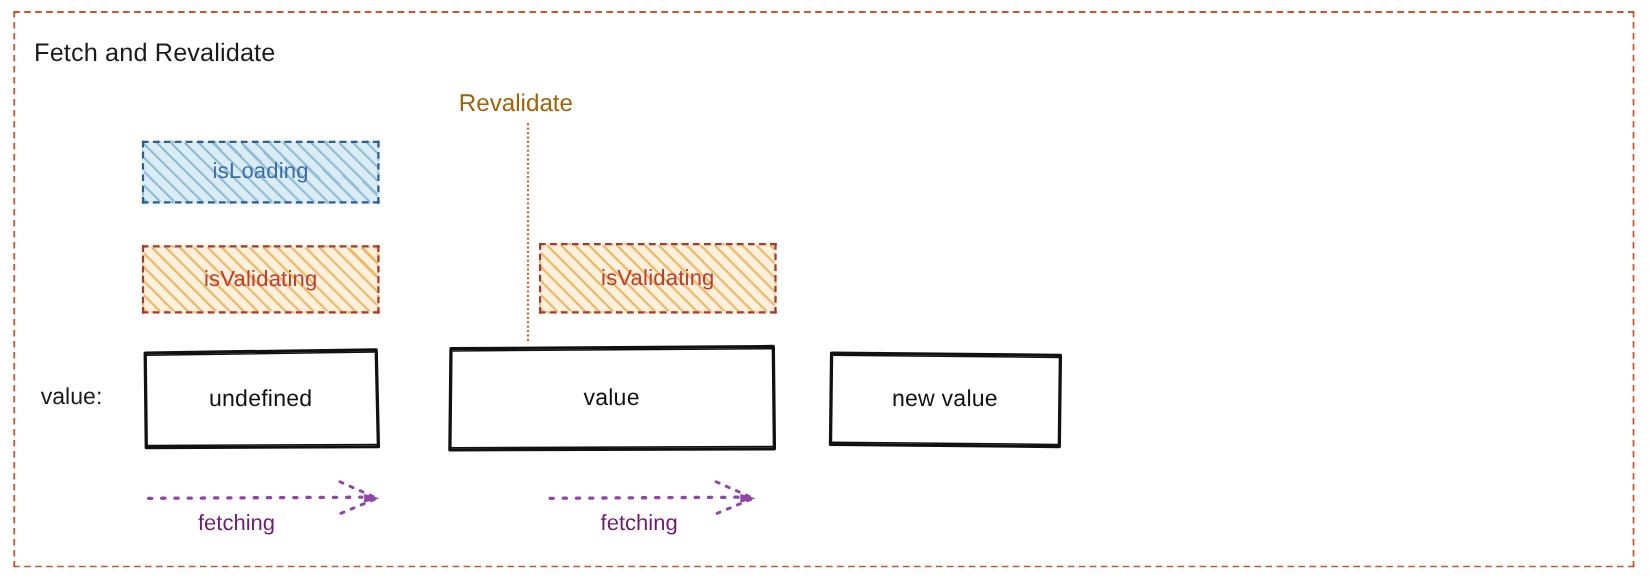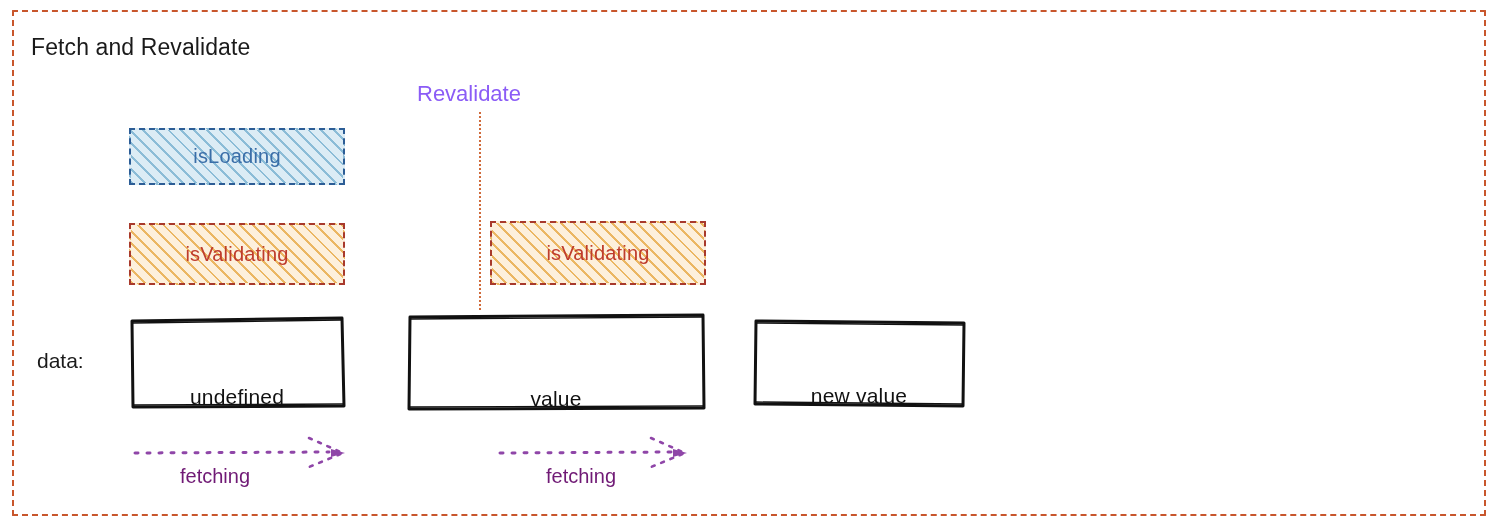--- a/index.html
+++ b/index.html
@@ -47,21 +47,21 @@
     white-space: nowrap;
   }
 
   
   .revalidate-label {
     position: absolute;
     left: 417px;
     top: 80px;
     font-size: 22px;
     line-height: 27px;
-    color: #8b5cf6;
+    color: #a16207;
     white-space: nowrap;
   }
   .revalidate-line {
     position: absolute;
     left: 479px;
     top: 112px;
     width: 0;
     height: 198px;
     border-left: 2px dotted #d06a3a;
   }
@@ -120,21 +120,21 @@
     top: 348px;
     font-size: 21px;
     line-height: 26px;
     color: #1a1a1a;
     white-space: nowrap;
   }
 
   .data-box {
     position: absolute;
     display: flex;
-    align-items: flex-end;
+    align-items: center;
     justify-content: center;
   }
   .data-box svg.sketch {
     position: absolute;
     left: 0;
     top: 0;
     width: 100%;
     height: 100%;
     overflow: visible;
   }
@@ -187,21 +187,21 @@
   </div>
 
   <div id="bar-isvalidating-1" class="state-bar validating">
     <span class="bar-label">isValidating</span>
   </div>
 
   <div id="bar-isvalidating-2" class="state-bar validating">
     <span class="bar-label">isValidating</span>
   </div>
 
-  <div class="data-label">data:</div>
+  <div class="data-label">value:</div>
 
   <div id="data-box-undefined" class="data-box">
     <svg class="sketch" viewBox="0 0 216 93" preserveAspectRatio="none">
       <path d="M3,5 L213,2 L215,90 L4,91 Z" fill="#ffffff" stroke="#111111" stroke-width="3" stroke-linejoin="round" stroke-linecap="round"></path>
       <path d="M4,7 L212,4 M214,88 L5,89" fill="none" stroke="#111111" stroke-width="1.4" stroke-linecap="round"></path>
     </svg>
     <span class="box-label">undefined</span>
   </div>
 
   <div id="data-box-newvalue" class="data-box">

